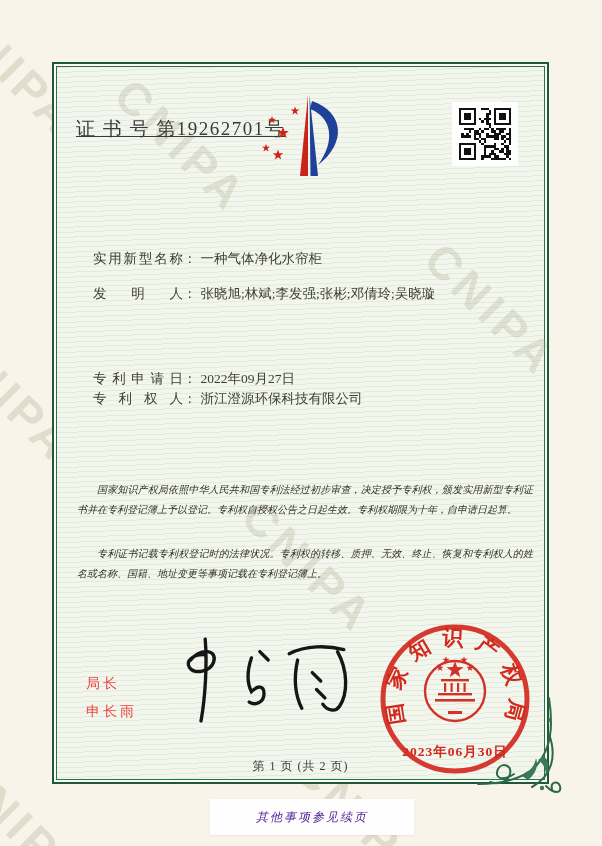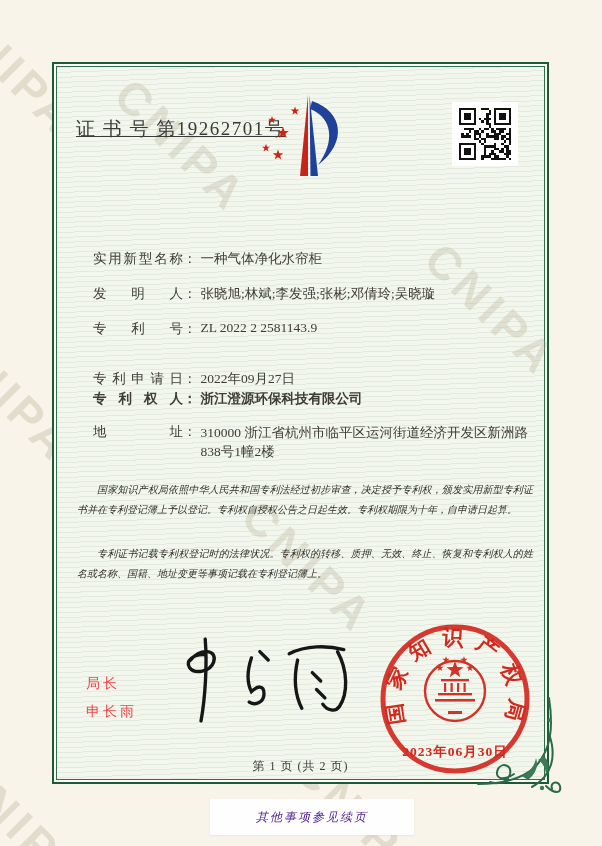--- a/index.html
+++ b/index.html
@@ -47,21 +47,21 @@
     position:absolute;left:0;right:0;top:116px;text-align:center;
     font-size:31px;font-weight:bold;letter-spacing:8px;color:#151515;
   }
   .frow{position:absolute;left:23px;width:462px;font-size:13.5px;color:#3f3c36;}
   .flabel{display:inline-block;width:90px;text-align:justify;text-align-last:justify;vertical-align:top;margin-left:16px;}
   .flabel2{display:inline-block;width:84px;text-align:justify;text-align-last:justify;vertical-align:top;}
   .fcolon{margin-right:4px;vertical-align:top;}
   .fvalue{vertical-align:top;}
   .fvalue-wrap{display:inline-block;width:330px;line-height:19px;vertical-align:top;}
   .r1{top:186px;}.r2{top:221px;}.r3{top:256px;}.r4{top:306px;}
-  .r5{top:326px;font-weight:bold;}.r6{top:359px;}.r7{top:398px;}
+  .r5{top:326px;}.r6{top:359px;}.r7{top:398px;}
   .grant2{position:absolute;left:242px;top:0;}
   .paras{
     position:absolute;left:23px;top:416px;width:456px;
     font-size:10px;line-height:20px;text-align:justify;
     font-style:italic;color:#33302a;
   }
   .paras p{margin:0;text-indent:2em;}
   .paras p + p{margin-top:24px;}
   .director{position:absolute;left:32px;top:606px;font-size:14px;letter-spacing:3px;color:#ef4444;line-height:28px;}
   .signature{position:absolute;left:105px;top:568px;width:210px;height:96px;}
@@ -250,31 +250,25 @@
           </svg>
       </div>
 
 
       <div class="frow r1">
         <span class="flabel">实用新型名称</span><span class="fcolon">：</span><span class="fvalue">一种气体净化水帘柜</span>
       </div>
       <div class="frow r2">
         <span class="flabel">发明人</span><span class="fcolon">：</span><span class="fvalue">张晓旭;林斌;李发强;张彬;邓倩玲;吴晓璇</span>
       </div>
-      <div class="frow r3">
-        <span class="flabel">专利号</span><span class="fcolon">：</span><span class="fvalue">ZL 2022 2 2581143.9</span>
-      </div>
       <div class="frow r4">
         <span class="flabel">专利申请日</span><span class="fcolon">：</span><span class="fvalue">2022年09月27日</span>
       </div>
       <div class="frow r5">
         <span class="flabel">专利权人</span><span class="fcolon">：</span><span class="fvalue">浙江澄源环保科技有限公司</span>
-      </div>
-      <div class="frow r6">
-        <span class="flabel">地址</span><span class="fcolon">：</span><span class="fvalue-wrap">310000 浙江省杭州市临平区运河街道经济开发区新洲路838号1幢2楼</span>
       </div>
 
       <div class="paras">
         <p>国家知识产权局依照中华人民共和国专利法经过初步审查，决定授予专利权，颁发实用新型专利证书并在专利登记簿上予以登记。专利权自授权公告之日起生效。专利权期限为十年，自申请日起算。</p>
         <p>专利证书记载专利权登记时的法律状况。专利权的转移、质押、无效、终止、恢复和专利权人的姓名或名称、国籍、地址变更等事项记载在专利登记簿上。</p>
       </div>
 
       <div class="director">
         <div>局长</div>
         <div>申长雨</div>

